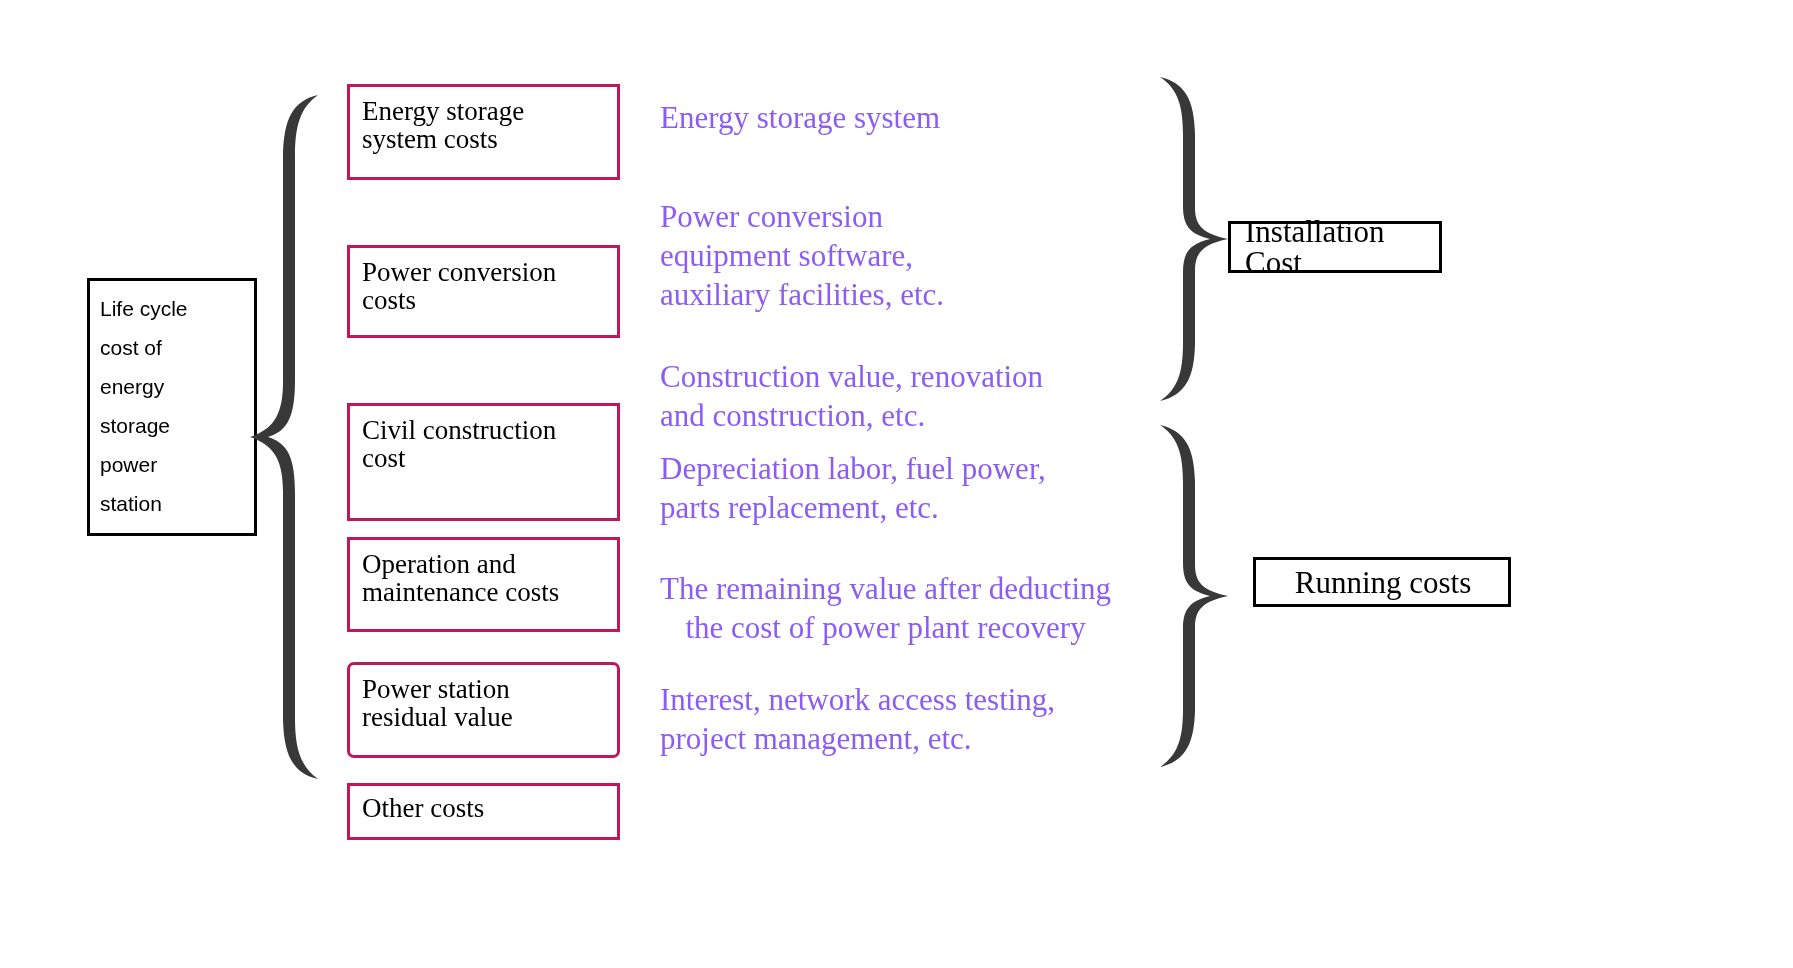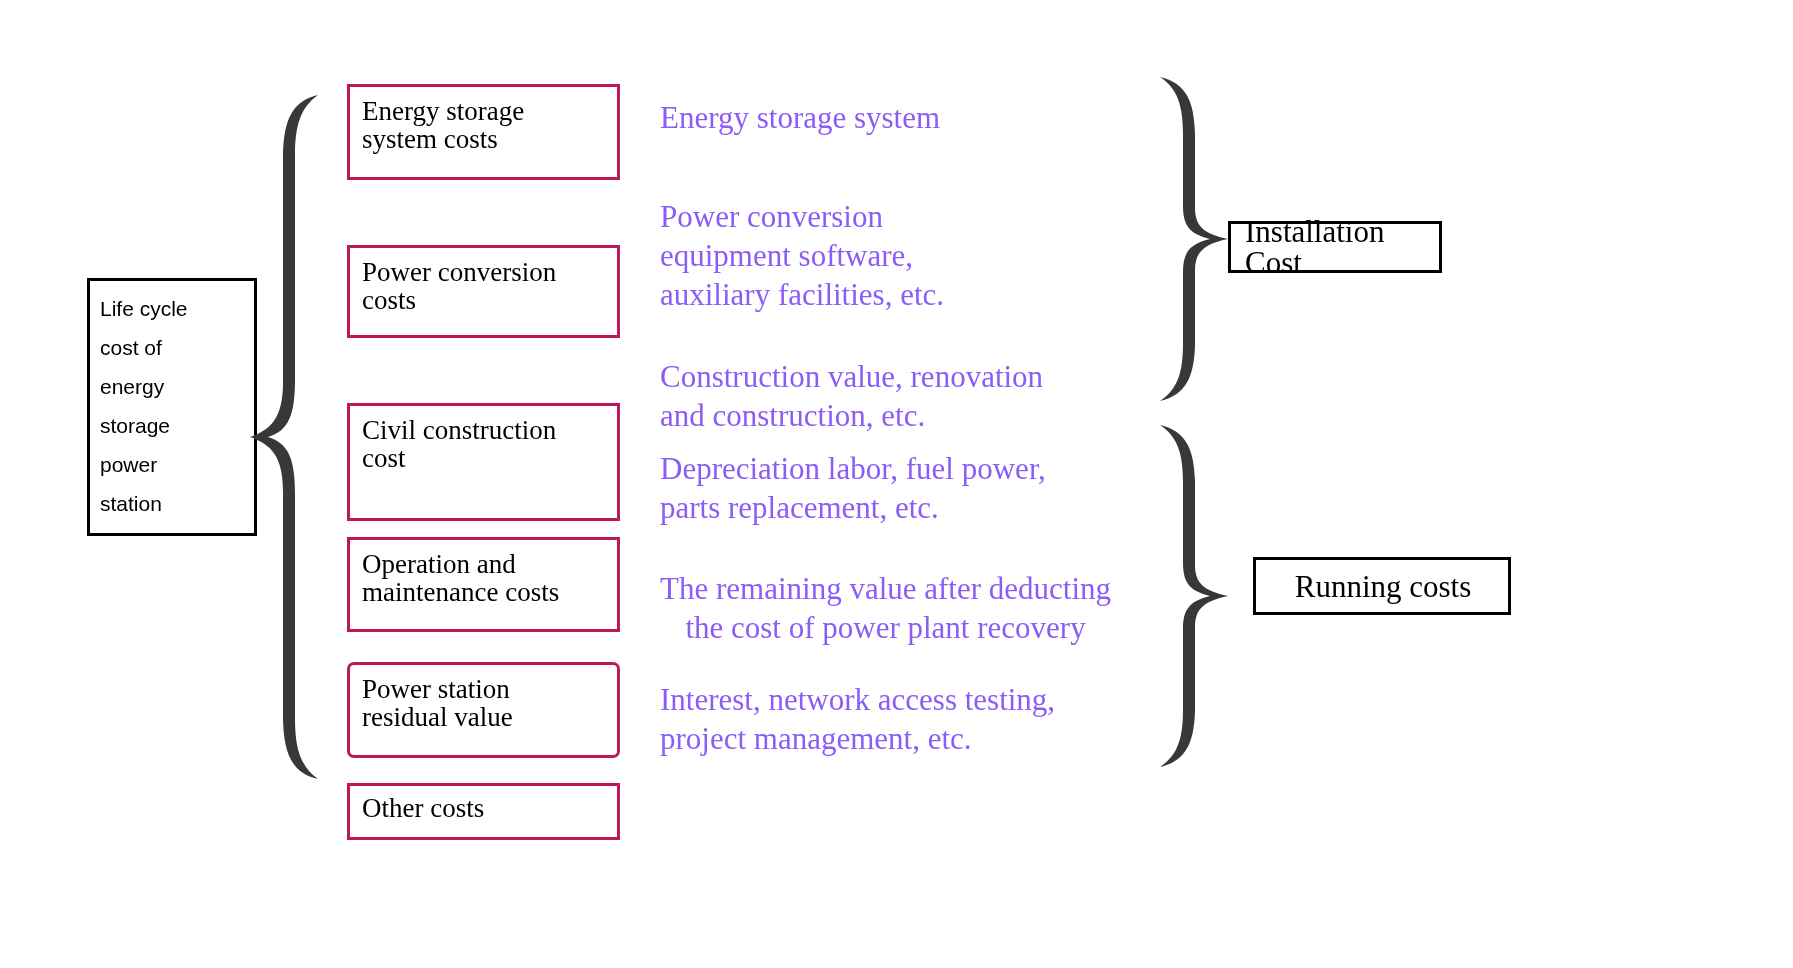--- a/index.html
+++ b/index.html
@@ -68,21 +68,21 @@
     background: #ffffff;
     font-family: "Liberation Serif", "DejaVu Serif", serif;
     font-size: 31px;
     line-height: 31px;
     display: flex;
     align-items: center;
     justify-content: center;
     padding: 0 14px;
   }
   .group-box.installation { left: 1228px; top: 214px; width: 214px; height: 52px; margin-top: 7px; }
-  .group-box.running      { left: 1253px; top: 557px; width: 258px; height: 58px; padding-left: 16px; }
+  .group-box.running      { left: 1253px; top: 557px; width: 258px; height: 50px; padding-left: 16px; }
 
   
   .brace { position: absolute; }
   .brace svg { display: block; overflow: visible; }
   .brace path { fill: #383838; }
 </style>
 </head>
 <body>
 
 <div id="canvas">

